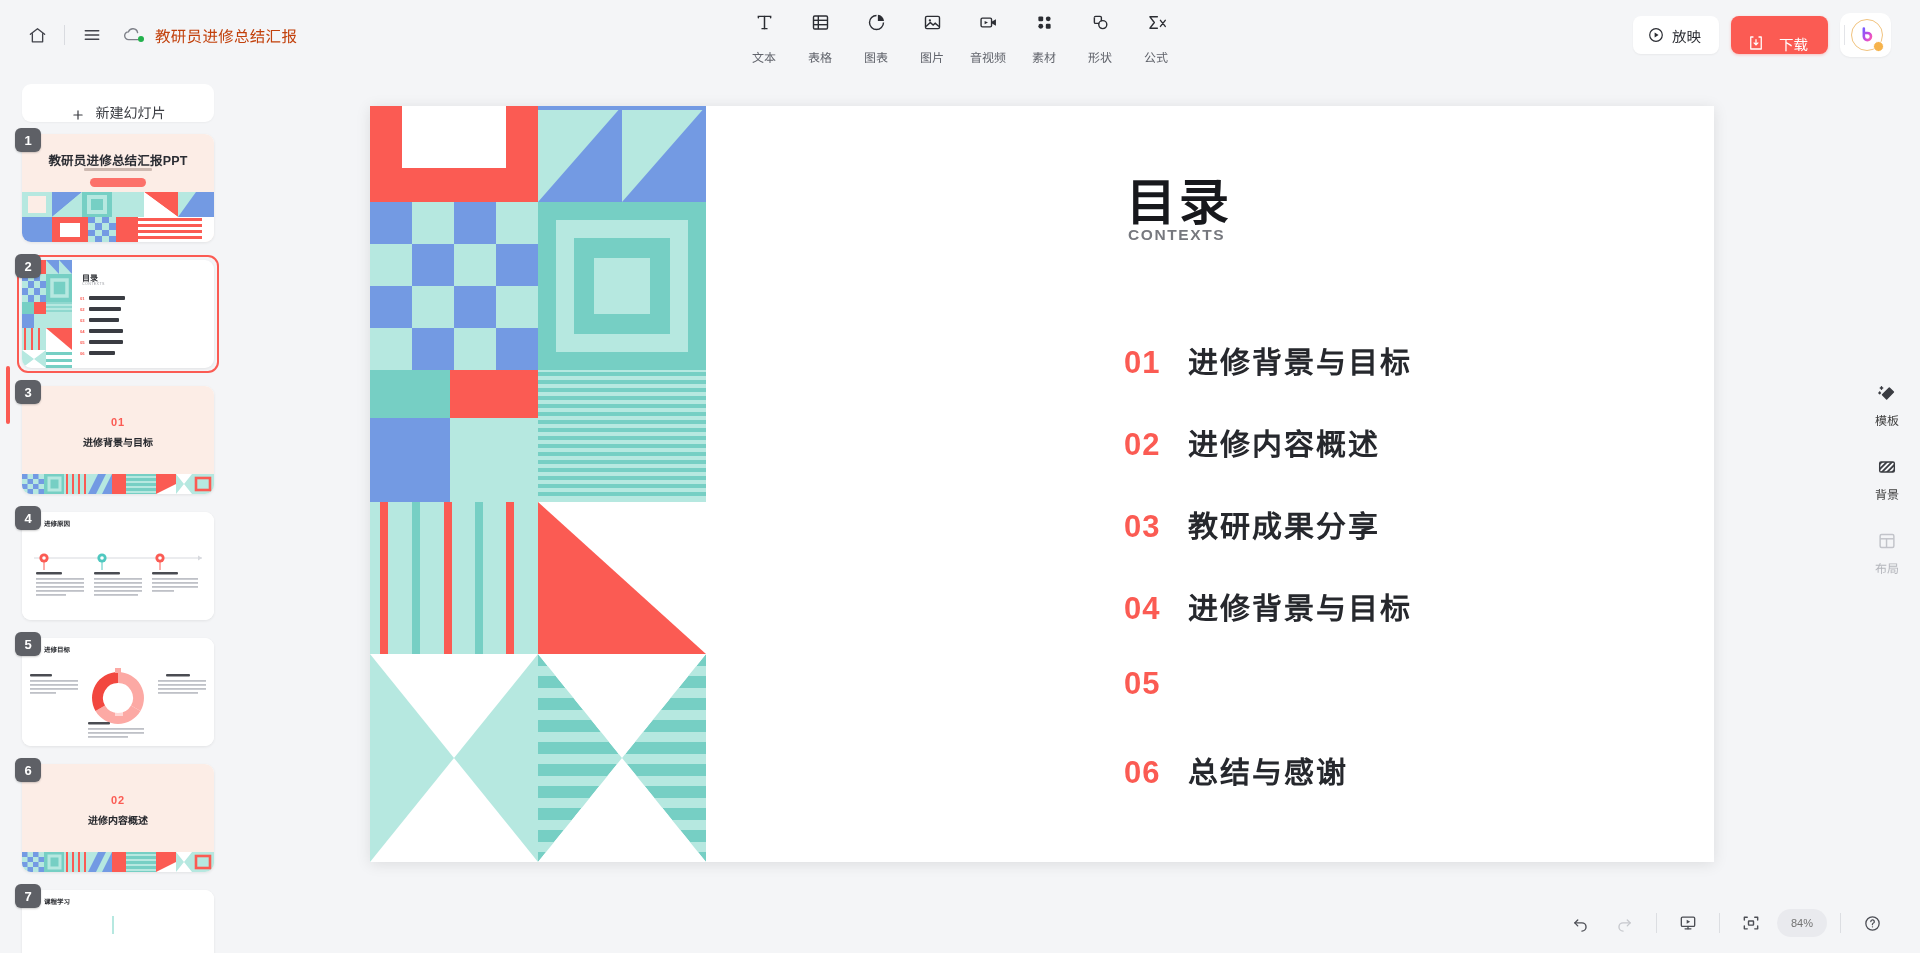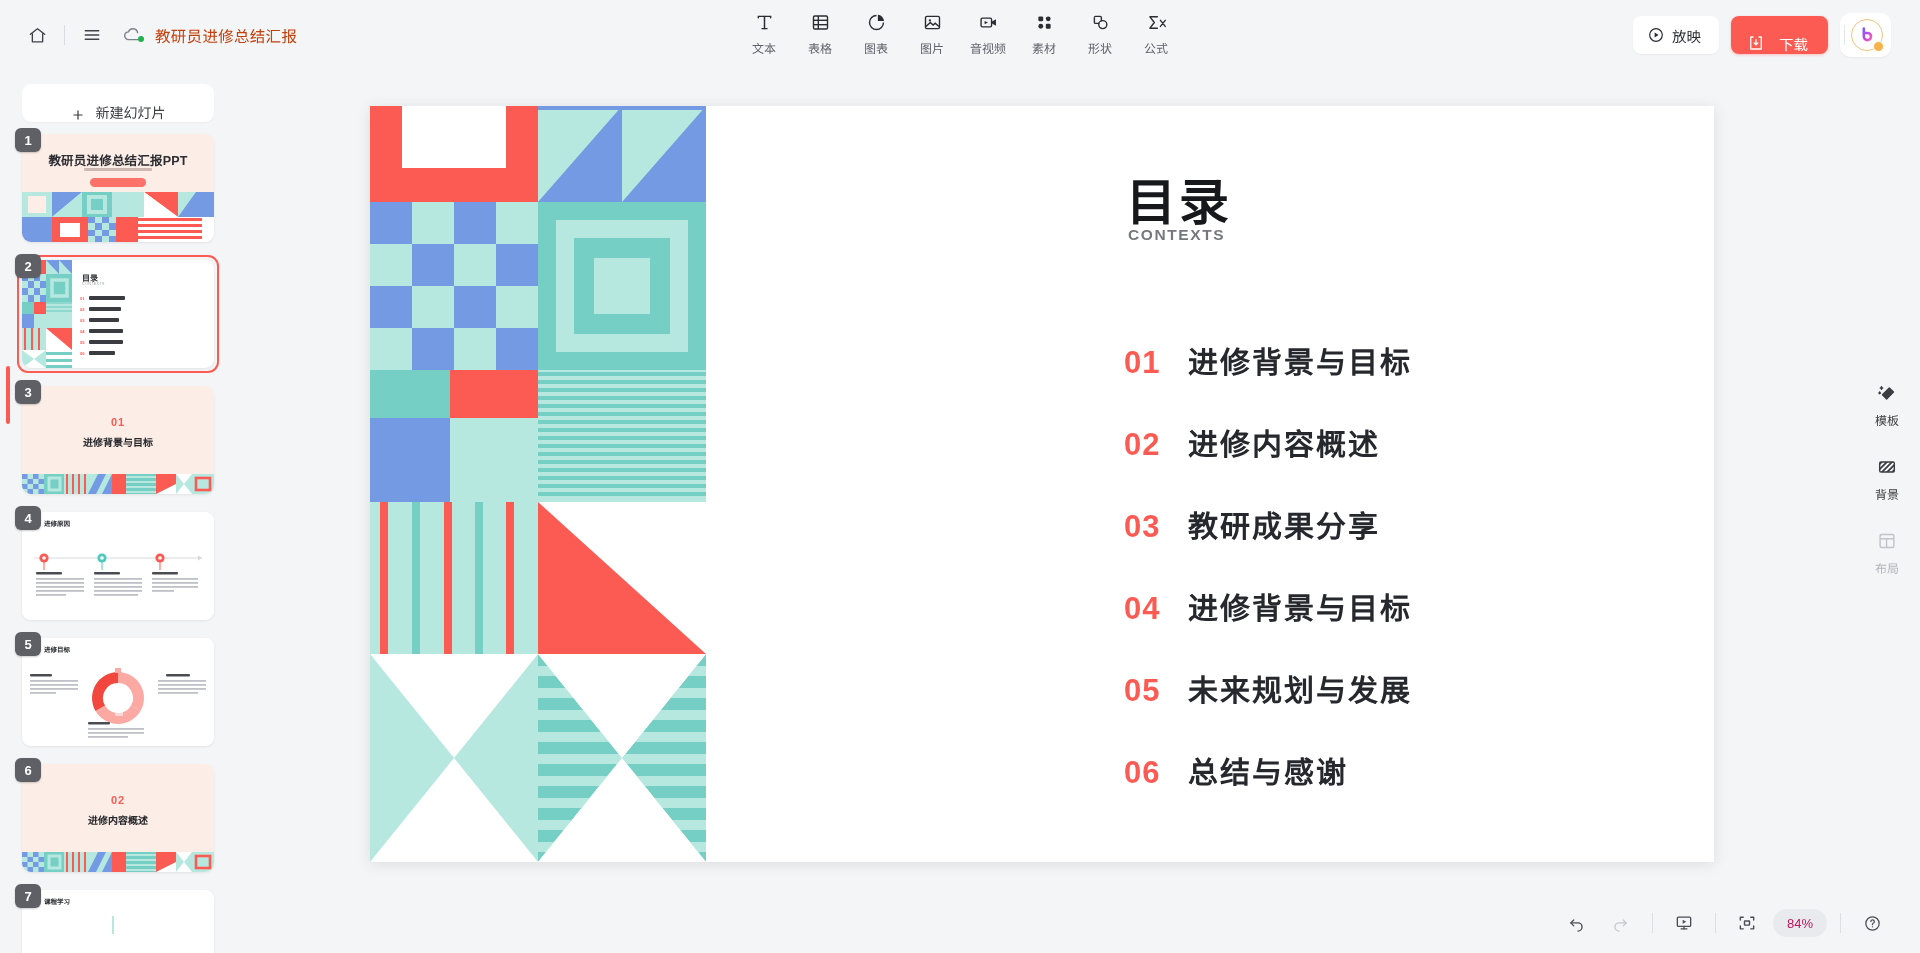--- a/index.html
+++ b/index.html
@@ -35,21 +35,21 @@
     border-radius: 50%; background: #22B14C;
   }
 
   
   .hdr-tools {
     position: absolute; left: 50%; transform: translateX(-50%);
     top: 4px; display: flex; align-items: flex-start; gap: 0;
   }
   .tool {
     width: 56px; display: flex; flex-direction: column; align-items: center;
-    gap: 8px; padding: 6px 0 4px; border-radius: 7px; cursor: pointer;
+    gap: 17px; padding: 6px 0 4px; border-radius: 7px; cursor: pointer;
   }
   .tool-ico { height: 24px; display:flex; align-items:center; justify-content:center; color:#2B2D33; }
   .tool-lbl { font-size: 12px; color: #61646C; line-height: 14px; }
 
   
   .hdr-right {
     position: absolute; right: 29px; top: 0; height: 70px;
     display: flex; align-items: center; gap: 12px; text-align: center;
   }
   .btn-play {
@@ -168,21 +168,21 @@
     padding-right: 26px; gap: 0;
   }
   .bb-btn {
     width: 34px; height: 34px; display:flex; align-items:center; justify-content:center;
     border-radius: 6px; cursor: pointer; color:#4B4D54; margin: 0 5px;
   }
   .bb-btn.disabled { color:#C6C8CD; cursor: default; }
   .bb-sep { width: 1px; height: 20px; background: #DCDEE2; margin: 0 9px; }
   .zoom-pill {
     height: 28px; padding: 0 14px; background: #E9EAEE; border-radius: 14px;
-    display: flex; align-items: center; font-size: 13px; color: #be185d; cursor: pointer;
+    display: flex; align-items: center; font-size: 11px; color: #737373; cursor: pointer;
     margin: 0 4px;
   }
   svg { display: block; }
 </style>
 </head>
 <body>
 
 <div class="app">
 
   <div class="header">
@@ -819,21 +819,20 @@
           <div class="toc-row">
             <span class="toc-num">03</span>
             <span class="toc-txt">教研成果分享</span>
           </div>
           <div class="toc-row">
             <span class="toc-num">04</span>
             <span class="toc-txt">进修背景与目标</span>
           </div>
           <div class="toc-row">
             <span class="toc-num">05</span>
-            <span class="toc-txt">未来规划与发展</span>
           </div>
           <div class="toc-row">
             <span class="toc-num">06</span>
             <span class="toc-txt">总结与感谢</span>
           </div>
         </div>
       </div>
     </div>
   </div>
 

